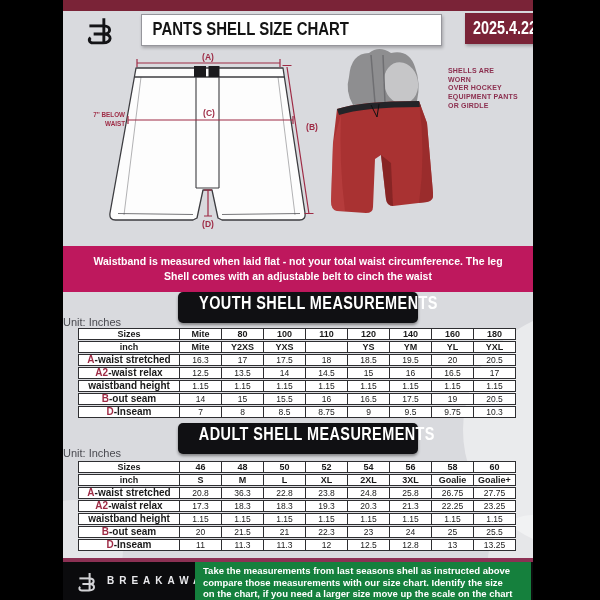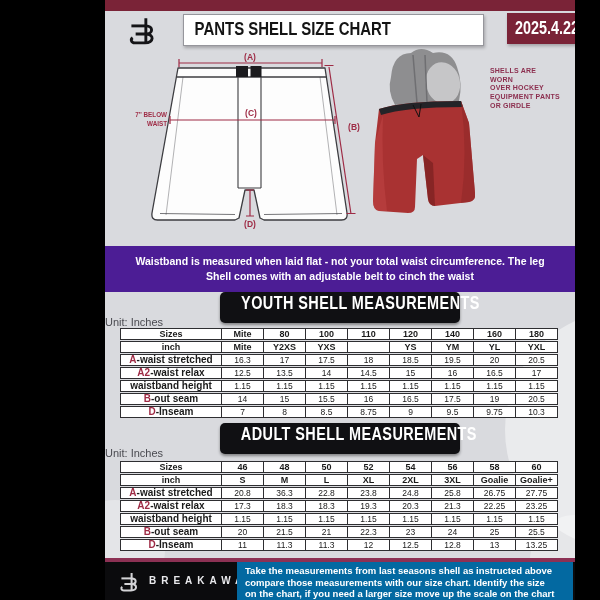--- a/index.html
+++ b/index.html
@@ -1,55 +1,55 @@
 <!DOCTYPE html>
 <html><head>
 <meta charset="utf-8">
 <style>
   html,body{margin:0;padding:0;}
   body{width:600px;height:600px;background:#000;position:relative;overflow:hidden;
        font-family:"Liberation Sans", sans-serif;}
-  .page{position:absolute;left:63px;top:0;width:470px;height:600px;background:#d9dade;overflow:hidden;margin-left:42px;}
+  .page{position:absolute;left:63px;top:0;width:470px;height:600px;background:#d9dade;overflow:hidden;}
   .wm{position:absolute;border-radius:50%;background:rgba(255,255,255,.45);}
   .topbar{position:absolute;left:0;top:0;width:470px;height:11px;background:#7a2337;}
   .logo-head{position:absolute;left:23px;top:12px;color:#141417;}
   .titlebox{position:absolute;left:78px;top:14px;width:301px;height:32px;background:#fff;
             border:1.5px solid #96969c;box-sizing:border-box;box-shadow:1px 2px 3px rgba(0,0,0,.25);}
   .titlebox span{display:inline-block;transform:scale(.88,1.05);transform-origin:left center;
             font-weight:bold;font-size:17px;color:#141414;line-height:29px;padding-left:12px;white-space:nowrap;}
   .datebox{position:absolute;left:402px;top:13px;width:87px;height:31px;background:#7a2337;
             box-shadow:1px 2px 3px rgba(0,0,0,.25);}
   .datebox span{display:inline-block;transform:scaleX(.8);transform-origin:center;
             font-weight:bold;font-size:18px;color:#fff;line-height:31px;white-space:nowrap;}
   .diagram{position:absolute;left:22px;top:50px;}
   .photo{position:absolute;left:268px;top:43px;}
   .photo-note{position:absolute;left:385px;top:67px;width:70px;}
   .photo-note div{font-size:7px;font-weight:bold;color:#8c2f4f;line-height:8.7px;letter-spacing:.2px;}
-  .banner{position:absolute;left:0;top:246px;width:470px;height:46px;background:#4c1d95;
+  .banner{position:absolute;left:0;top:246px;width:470px;height:46px;background:#be185d;
           display:flex;flex-direction:column;justify-content:center;}
   .banner div{text-align:center;color:#fff;font-weight:bold;font-size:10.5px;line-height:14.6px;}
   .blackbox{position:absolute;width:240px;height:31px;left:115px;background:#101013;border-radius:5px;
             text-align:center;box-shadow:0 2px 3px rgba(0,0,0,.4);}
   .blackbox span{display:inline-block;transform:scale(.85,1.1);transform-origin:center;
             color:#fff;font-weight:bold;font-size:17px;letter-spacing:.5px;line-height:21px;white-space:nowrap;}
   .unit{position:absolute;left:0;width:470px;text-align:left;font-size:11px;color:#4a4a50;font-weight:normal;}
   .tbl{position:absolute;left:15px;width:438px;}
   .t-row{display:grid;grid-template-columns:100px repeat(8,1fr);background:#fff;
          border:1px solid #2e2e31;box-sizing:border-box;height:12px;margin-bottom:1px;}
   .t-cell{text-align:center;font-size:8.5px;color:#1a1a1a;line-height:10px;border-left:1px solid #2e2e31;
           overflow:hidden;white-space:nowrap;}
   .t-cell:first-child{border-left:none;text-align:center;}
   .t-head .t-cell{font-weight:bold;font-size:9px;}
   .t-label{font-weight:bold;font-size:10px;}
   .t-prefix{color:#9e2b45;}
   .foot-line{position:absolute;left:0;top:558px;width:470px;height:4px;background:#8c3154;}
   .footer{position:absolute;left:0;top:562px;width:470px;height:38px;background:#0b0b0d;}
   .foot-logo{position:absolute;left:14px;top:7px;color:#d3d3d6;}
   .brand{position:absolute;left:44px;top:13px;color:#e9e9ec;font-weight:bold;font-size:10px;letter-spacing:5px;}
-  .footbox{position:absolute;left:132px;top:0;width:336px;height:38px;background:#0369a1;box-sizing:border-box;
+  .footbox{position:absolute;left:132px;top:0;width:336px;height:38px;background:#15803d;box-sizing:border-box;
            padding:3px 8px 0 8px;}
   .footbox div{color:#fff;font-weight:bold;font-size:9.5px;line-height:11.6px;white-space:nowrap;}
 </style>
 </head>
 <body>
 
 <div class="page">
 
   <div class="wm" style="left:400px;top:310px;width:240px;height:240px;"></div>
   <div class="wm" style="left:425px;top:515px;width:90px;height:90px;background:rgba(255,255,255,.35);"></div>

